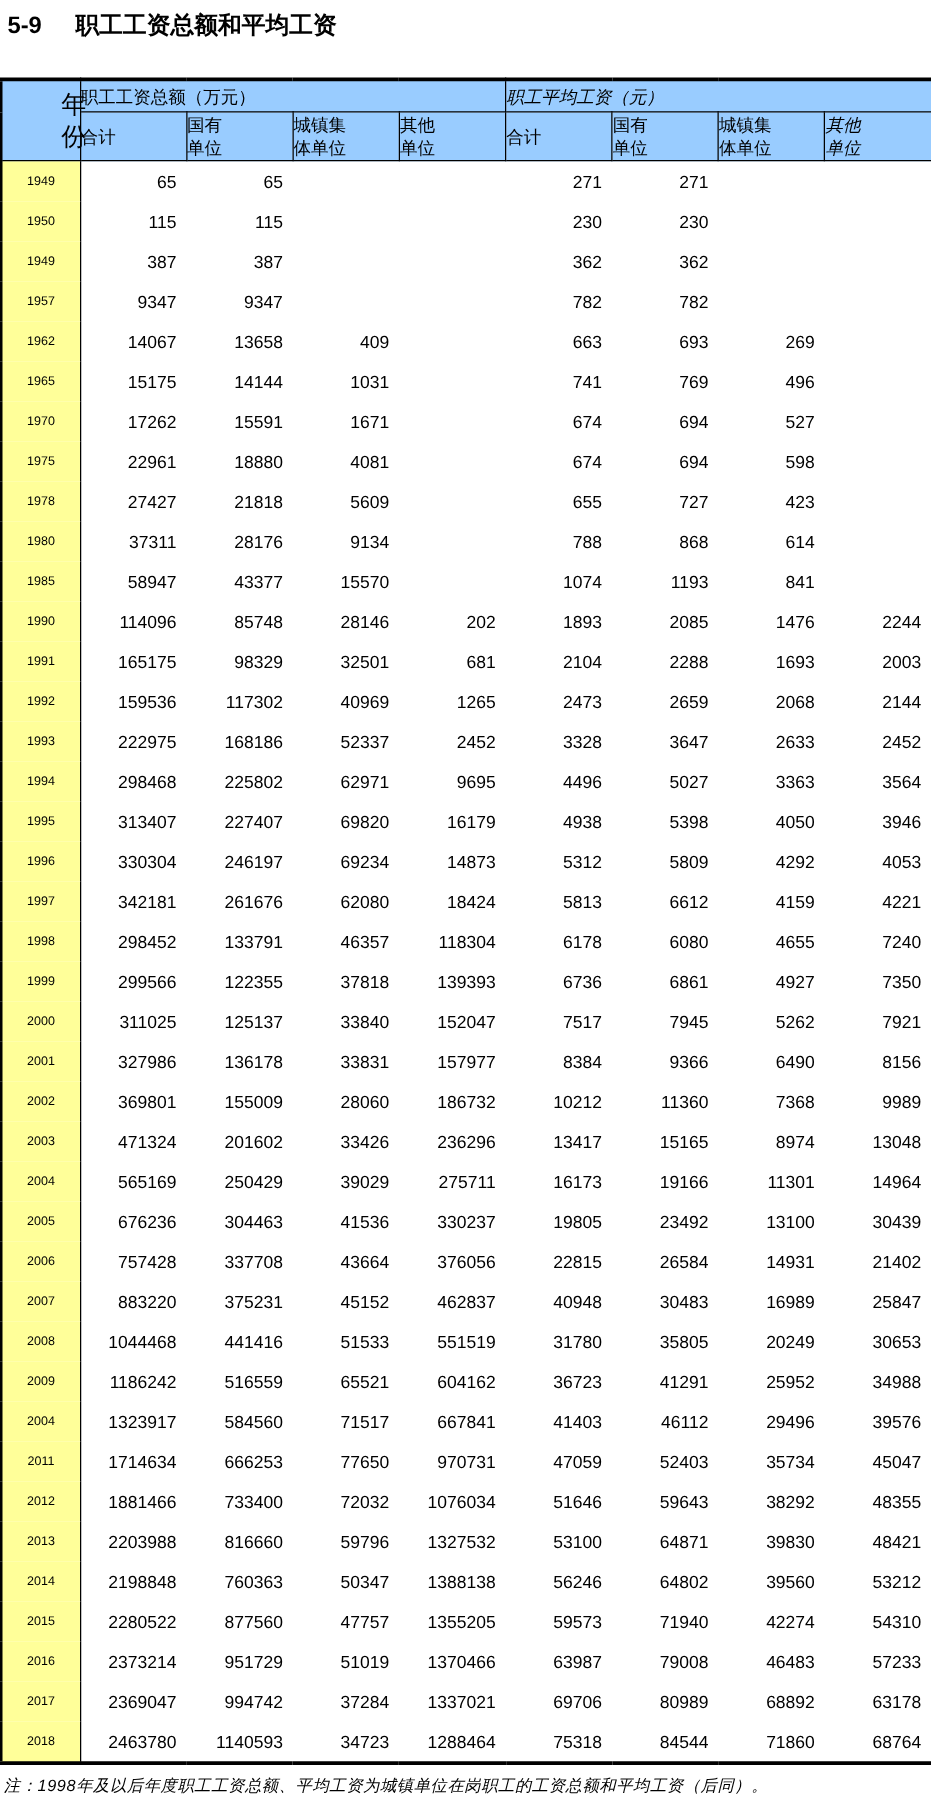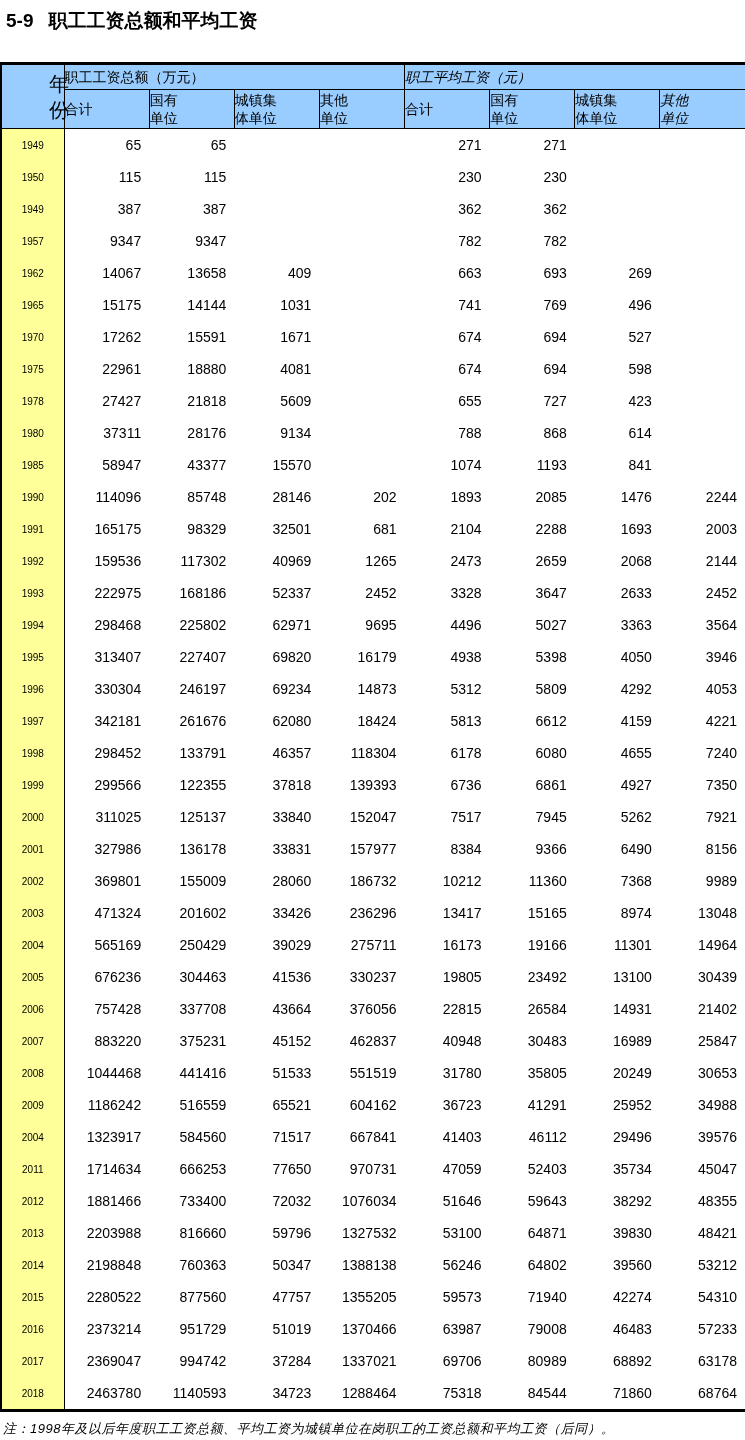--- a/index.html
+++ b/index.html
@@ -11,21 +11,21 @@
   body{
     width:745px;height:1440px;background:#ffffff;
     font-family:"Liberation Sans","DejaVu Sans",sans-serif;
     color:#000;overflow:hidden;
   }
   .title{
     height:62px;box-sizing:border-box;
     padding:9px 0 0 6px;
     font-size:19px;font-weight:bold;line-height:24px;
   }
-  .title .no{margin-right:15px;}
+  .title .no{margin-right:27px;}
   table.wage{
     border-collapse:collapse;table-layout:fixed;width:745px;
     border-top:3px solid var(--border);
     border-bottom:3px solid var(--border);
     border-left:2px solid var(--border);
   }
   col.c-year{width:63px;}
   col.c-data{width:85px;}
   thead th{
     background:var(--header-bg);

